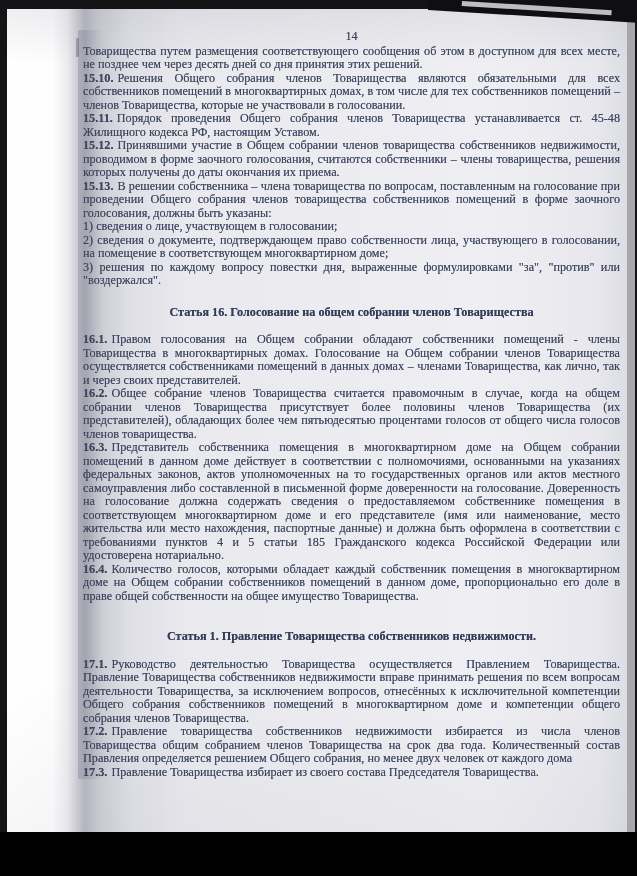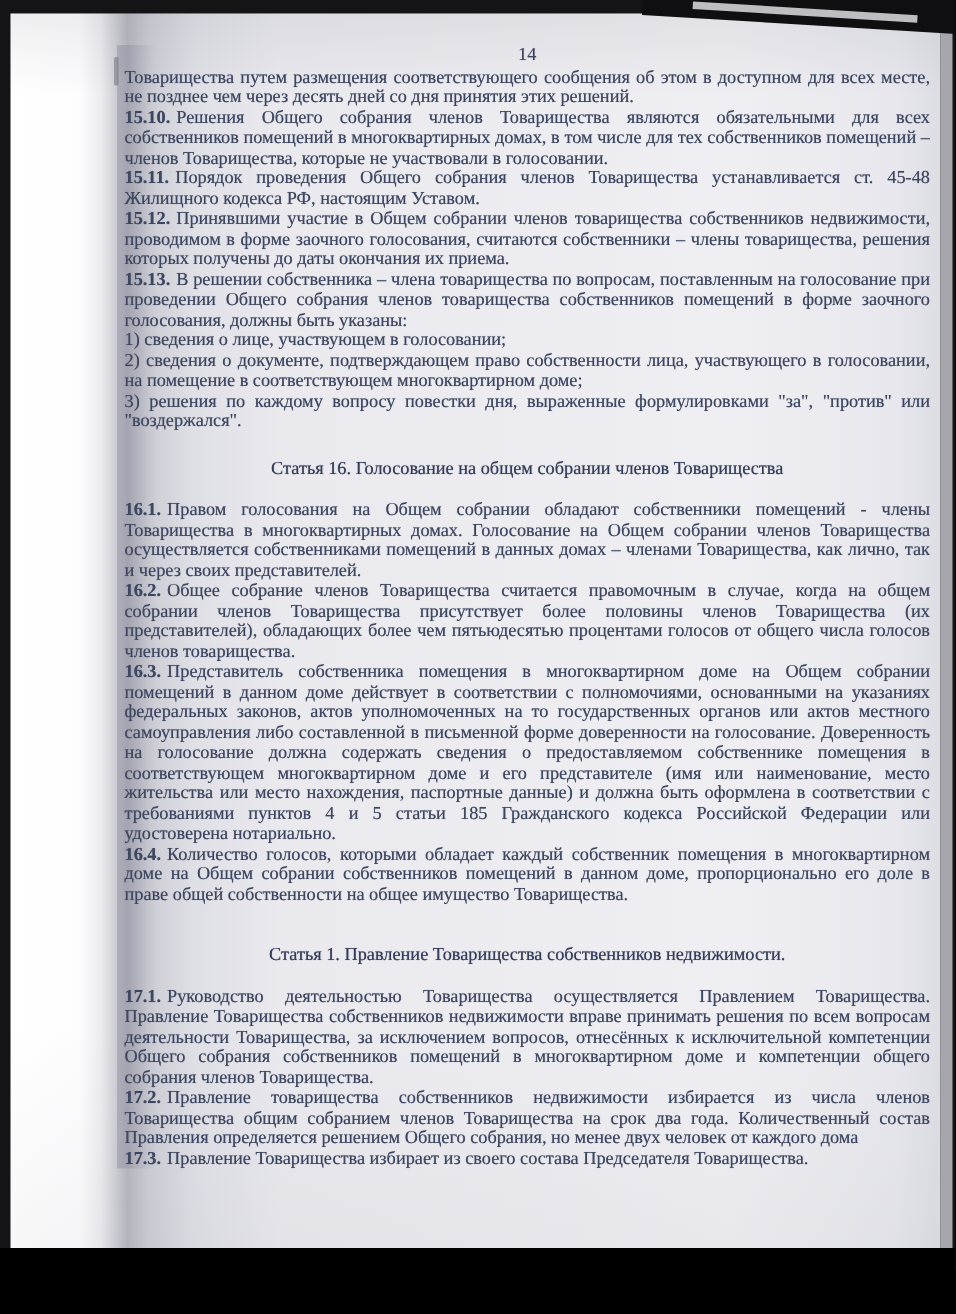--- a/index.html
+++ b/index.html
@@ -34,21 +34,21 @@
     text-align:justify;text-shadow:0 0 .5px rgba(61,70,96,.65);
   }
   .content::before{
     content:"";position:absolute;left:-5px;top:0;width:27px;height:100%;pointer-events:none;
     background:linear-gradient(90deg,rgba(68,74,96,.22),rgba(68,74,96,0));
   }
   .pagenum{text-align:center;margin:0 0 1px 0;}
   p{margin:0;}
   .num{font-weight:bold;margin-right:4px;}
   .heading{
-    text-align:center;font-weight:normal;color:#333c58;margin:18px 0 14px 0;
+    text-align:center;font-weight:bold;color:#333c58;margin:18px 0 14px 0;
     text-shadow:0 0 .6px rgba(51,60,88,.7);
   }
   .heading.h17{margin-top:27px;}
 </style>
 </head>
 <body>
 
 <div class="stage">
   <div class="page"></div>
   <div class="right-strip"></div>

